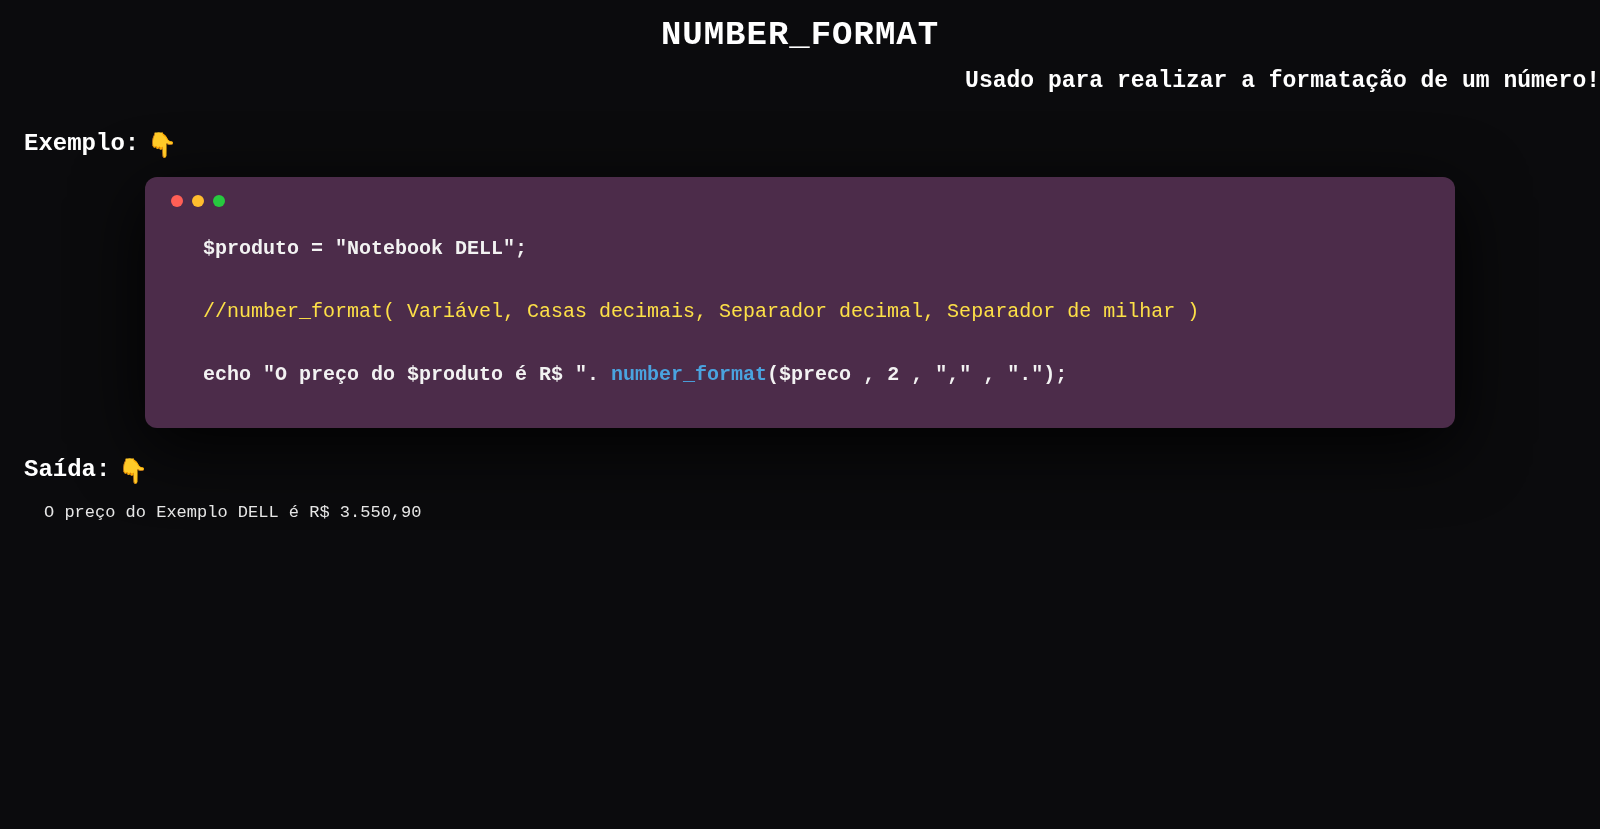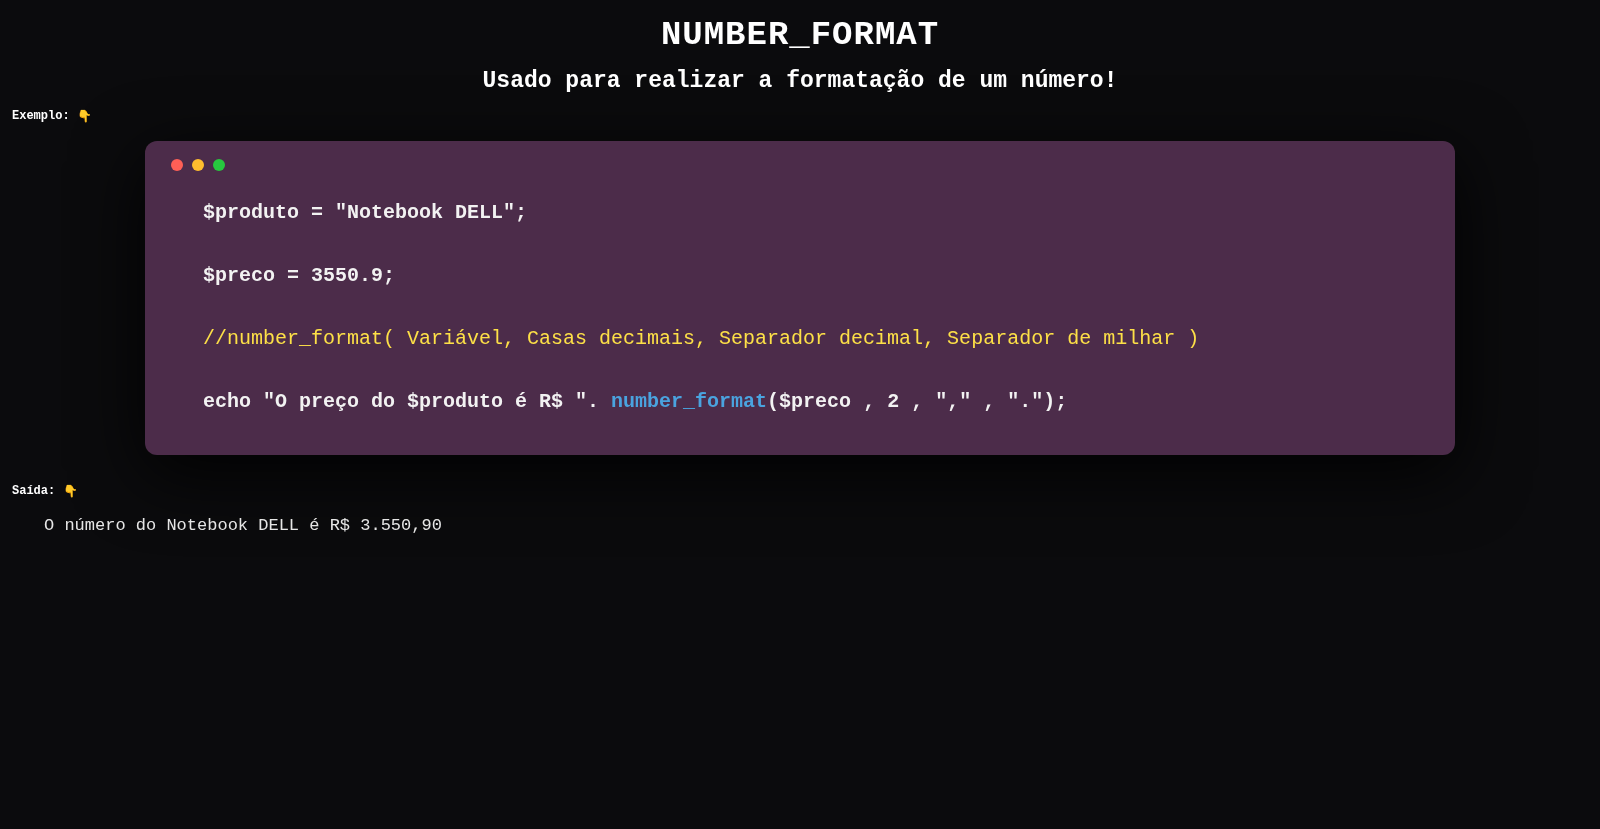--- a/index.html
+++ b/index.html
@@ -12,31 +12,30 @@
       padding-top: 16px;
     }
     h1 {
       text-align: center;
       font-size: 34px;
       font-weight: 700;
       letter-spacing: 1px;
       margin-bottom: 14px;
     }
     h2.subtitle {
-      text-align: center;
+      text-align: right;
       font-size: 23px;
       font-weight: 600;
-      margin-bottom: 14px;
+      margin-bottom: 36px;
     }
     .label-row {
       display: flex;
-      align-items: center;
       gap: 6px;
-      padding: 0 12px;
-      font-size: 12px;
+      padding: 0 24px;
+      font-size: 24px;
       font-weight: 600;
       margin-bottom: 18px;
     }
     .pointer {
       display: inline-block;
       margin-left: 2px;
       transform: translateY(1px);
     }
     .code-card {
       margin: 0 auto 28px auto;
@@ -96,26 +95,25 @@
 </div>
 
 <div class="code-card">
   <div class="traffic">
     <span class="dot red"></span>
     <span class="dot yellow"></span>
     <span class="dot green"></span>
   </div>
   <div class="code-body">
     <div class="code-line">$produto = "Notebook DELL";</div>
-    <div class="code-line">$preco = 3550.9;</div>
     <div class="code-line comment">//number_format( Variável, Casas decimais, Separador decimal, Separador de milhar )</div>
     <div class="code-line">
       <span>echo "O preço do $produto é R$ ". </span><span class="fn-highlight">number_format</span><span>($preco , 2 , "," , ".");</span>
     </div>
   </div>
 </div>
 
 <div class="label-row">
   <span>Saída:</span>
   <span class="pointer">👇</span>
 </div>
 
-<div class="output-block">O número do Notebook DELL é R$ 3.550,90</div>
+<div class="output-block">O preço do Exemplo DELL é R$ 3.550,90</div>
 
 </body></html>

